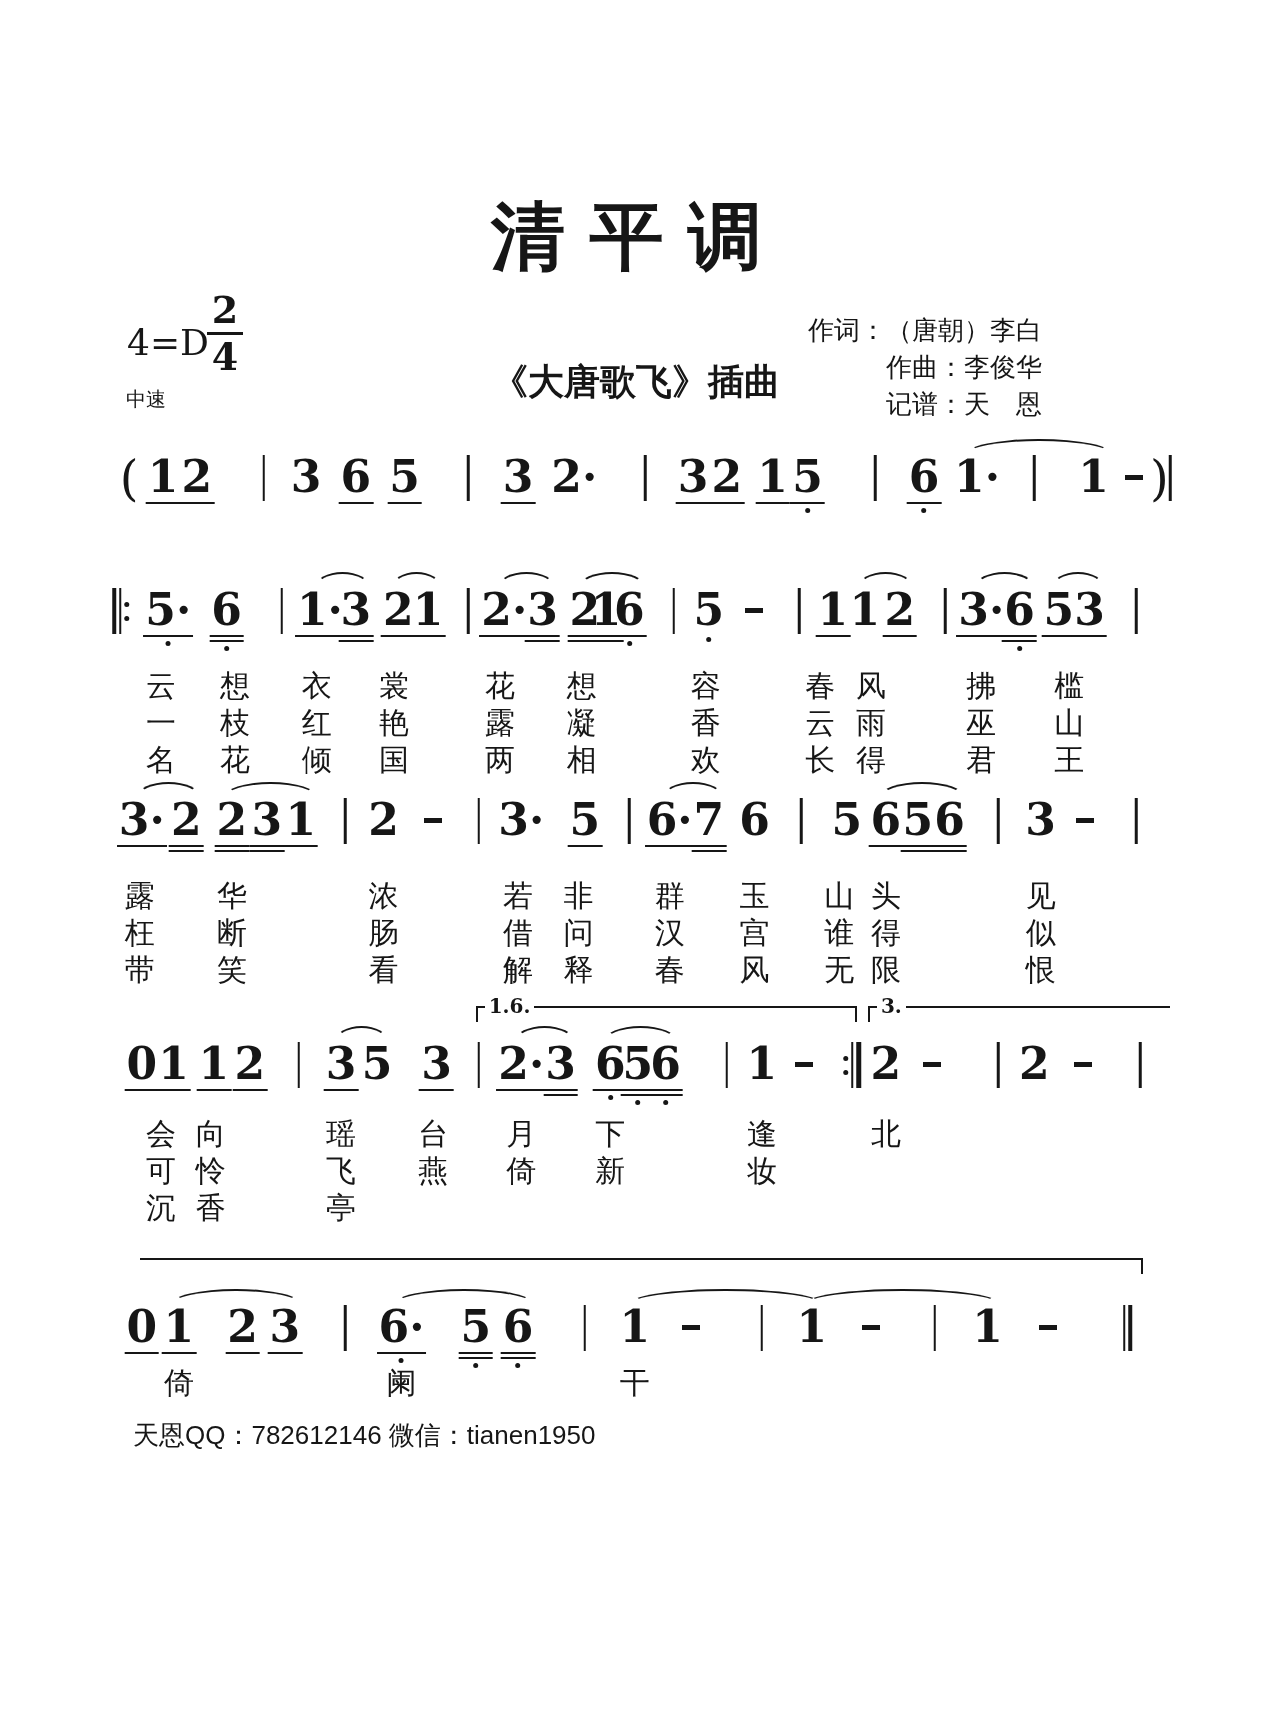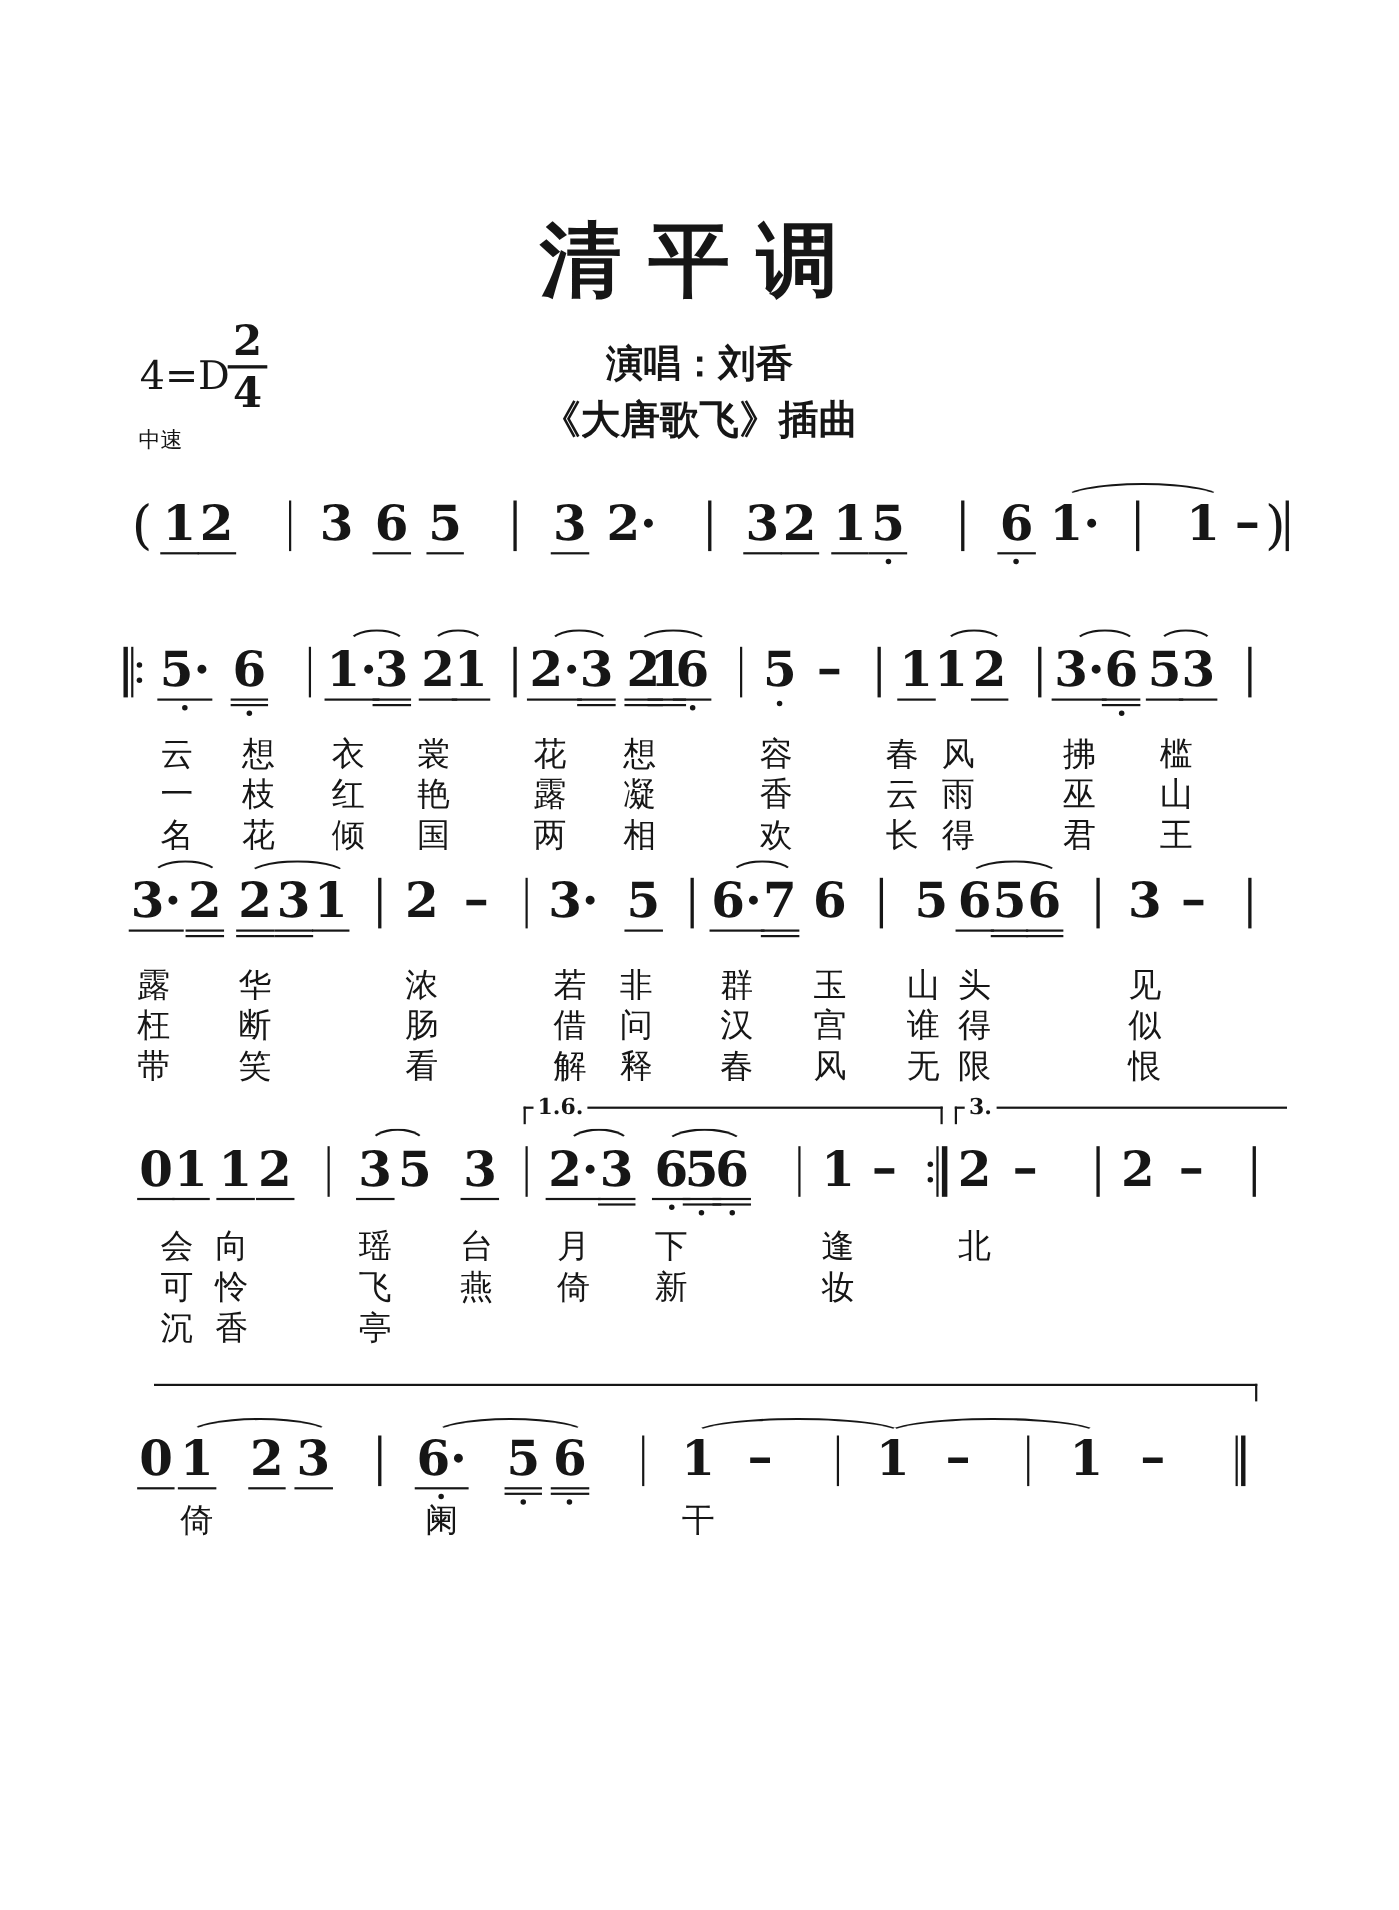--- a/index.html
+++ b/index.html
@@ -56,23 +56,27 @@
   <div class="title">清 平 调</div>
 
   <div class="keysig">4=D</div>
   <div class="meter">
     <div class="mnum">2</div>
     <div class="mline"></div>
     <div class="mden">4</div>
   </div>
   <div class="tempo">中速</div>
 
-  <div class="singer">演唱：刘香</div>
   <div class="episode">《大唐歌飞》插曲</div>
 
+  <div class="credits">
+    <div>作词：（唐朝）李白</div>
+    <div>作曲：李俊华</div>
+    <div>记谱：天　恩</div>
+  </div>
 
   <div class="score" id="score">
       <div class="score-line" style="top: 455px;">
         <div class="arc" style="left: 80.8%; width: 13.7%;"></div>
         <span class="paren" style="left: 1.8%;">(</span>
         <span class="note" style="left: 5%;">
           <span class="dg">1</span>
           <i class="ul u1"></i>
         </span>
         <span class="note" style="left: 8.2%;">
@@ -570,13 +574,14 @@
           <i class="vb th"></i>
         </span>
         <div class="lyr-row" style="top: 62px;">
           <span class="syl" style="left: 6.5%;">倚</span>
           <span class="syl" style="left: 27.5%;">阑</span>
           <span class="syl" style="left: 49.5%;">干</span>
         </div>
       </div>
     </div>
 
+  <div class="footer">天恩QQ：782612146  微信：tianen1950</div>
 </div>
 
 </body></html>

